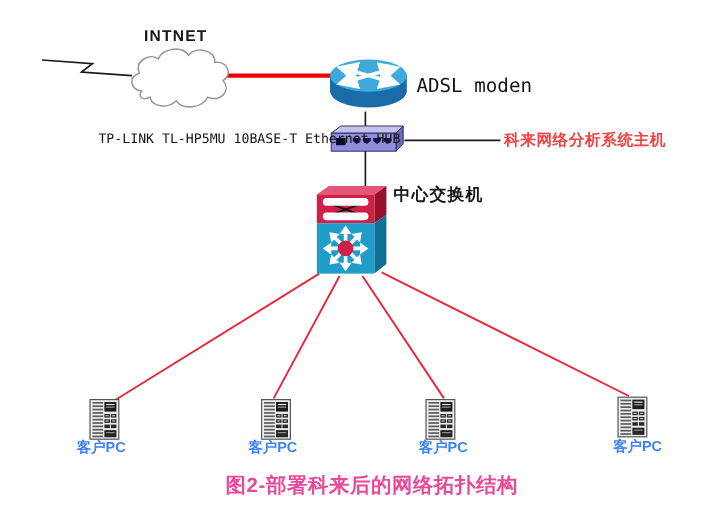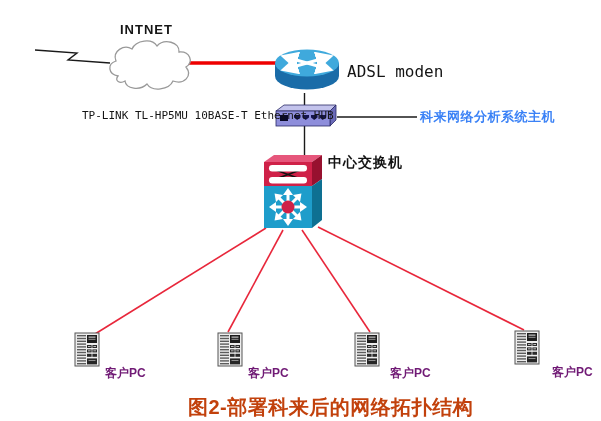--- a/index.html
+++ b/index.html
@@ -5,24 +5,24 @@
   html,body { margin:0; padding:0; background:#fff; }
   .stage {
     position:relative; width:601px; height:421px; background:#ffffff;
     font-family:"Liberation Sans","DejaVu Sans",sans-serif; overflow:hidden;
   }
   .layer { position:absolute; left:0; top:0; }
   .icon  { position:absolute; }
   .lbl   { position:absolute; white-space:nowrap; color:#111; line-height:1.1; }
   .lbl-intnet   { font-size:13px; font-weight:bold; letter-spacing:1px; color:#161616; }
   .lbl-mono     { font-family:"DejaVu Sans Mono","Liberation Mono",monospace; font-size:11px; color:#141414; }
-  .lbl-cjk-bold { font-size:13px; font-weight:bold; letter-spacing:0.5px; color:#3b82f6; }
+  .lbl-cjk-bold { font-size:13px; font-weight:bold; letter-spacing:0.5px; color:#ef4444; }
   .lbl-switch   { font-size:14px; font-weight:bold; letter-spacing:1px; color:#141414; }
-  .lbl-pc       { font-size:12px; font-weight:bold; color:#701a75;margin-left:41px; }
-  .lbl-caption  { font-size:20px; font-weight:bold; letter-spacing:0.5px; color:#c2410c; }
+  .lbl-pc       { font-size:12px; font-weight:bold; color:#3b82f6; }
+  .lbl-caption  { font-size:17px; font-weight:bold; letter-spacing:0.5px; color:#ec4899; }
 </style>
 </head>
 <body>
 
 <svg width="0" height="0" style="position:absolute" aria-hidden="true">
   <defs>
     <g id="pc-sym">
       <rect x="3" y="1" width="24" height="33" fill="#ededed" stroke="#555" stroke-width="1"></rect>
       <rect x="5" y="3" width="9" height="1.4" fill="#5c5c5c"></rect>
       <rect x="5" y="5.8" width="9" height="1.4" fill="#5c5c5c"></rect>

